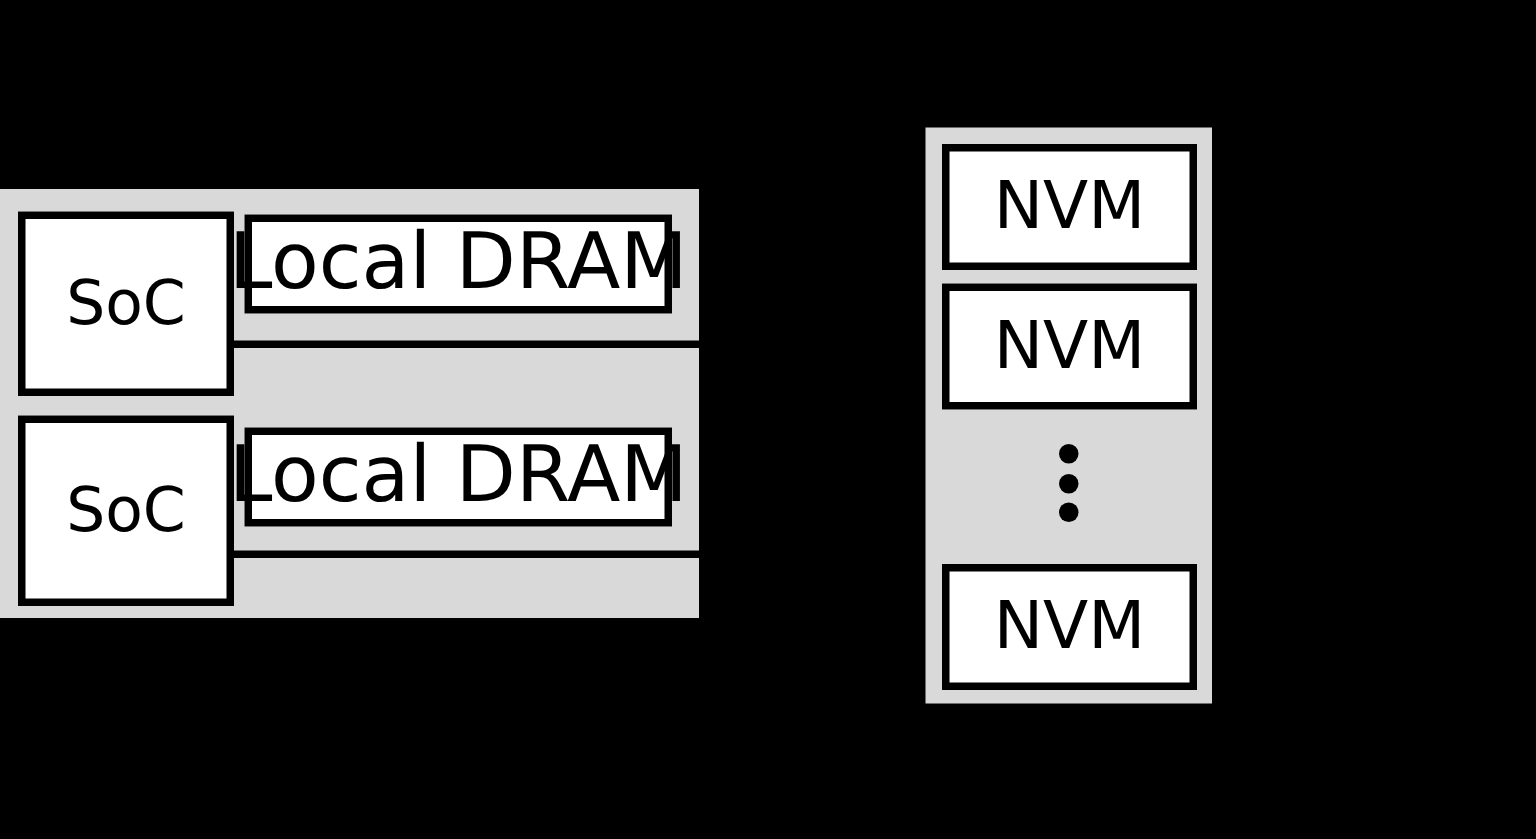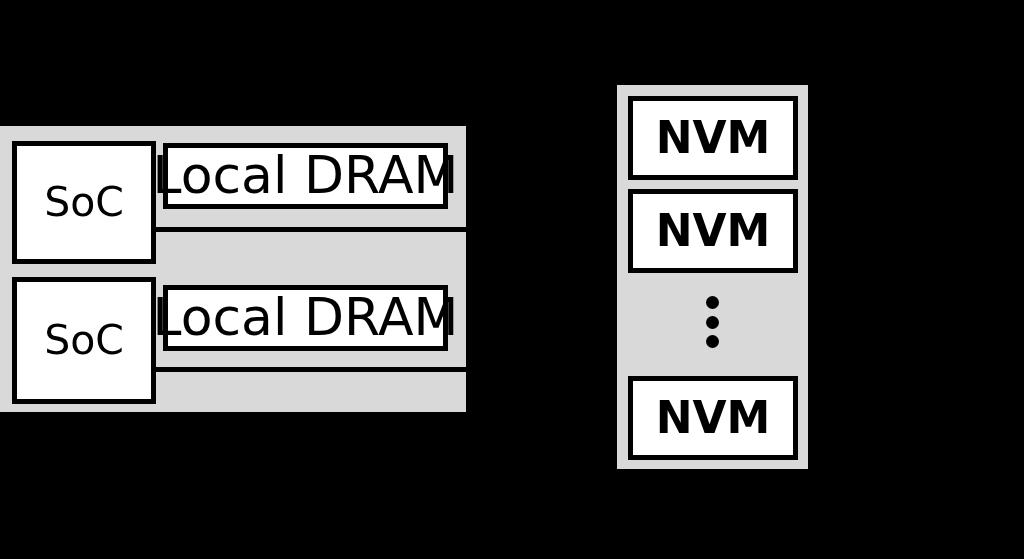--- a/index.html
+++ b/index.html
@@ -128,21 +128,20 @@
     height: 84px;
   }
   #nvm-box-3 {
     left: 628px;
     top: 376px;
     width: 170px;
     height: 84px;
   }
   .nvm-label {
     font-size: 44px;
-    font-weight: bold;
   }
   #nvm-ellipsis {
     left: 705px;
     top: 296px;
     width: 14px;
     height: 52px;
   }
 </style>
 </head>
 <body>

